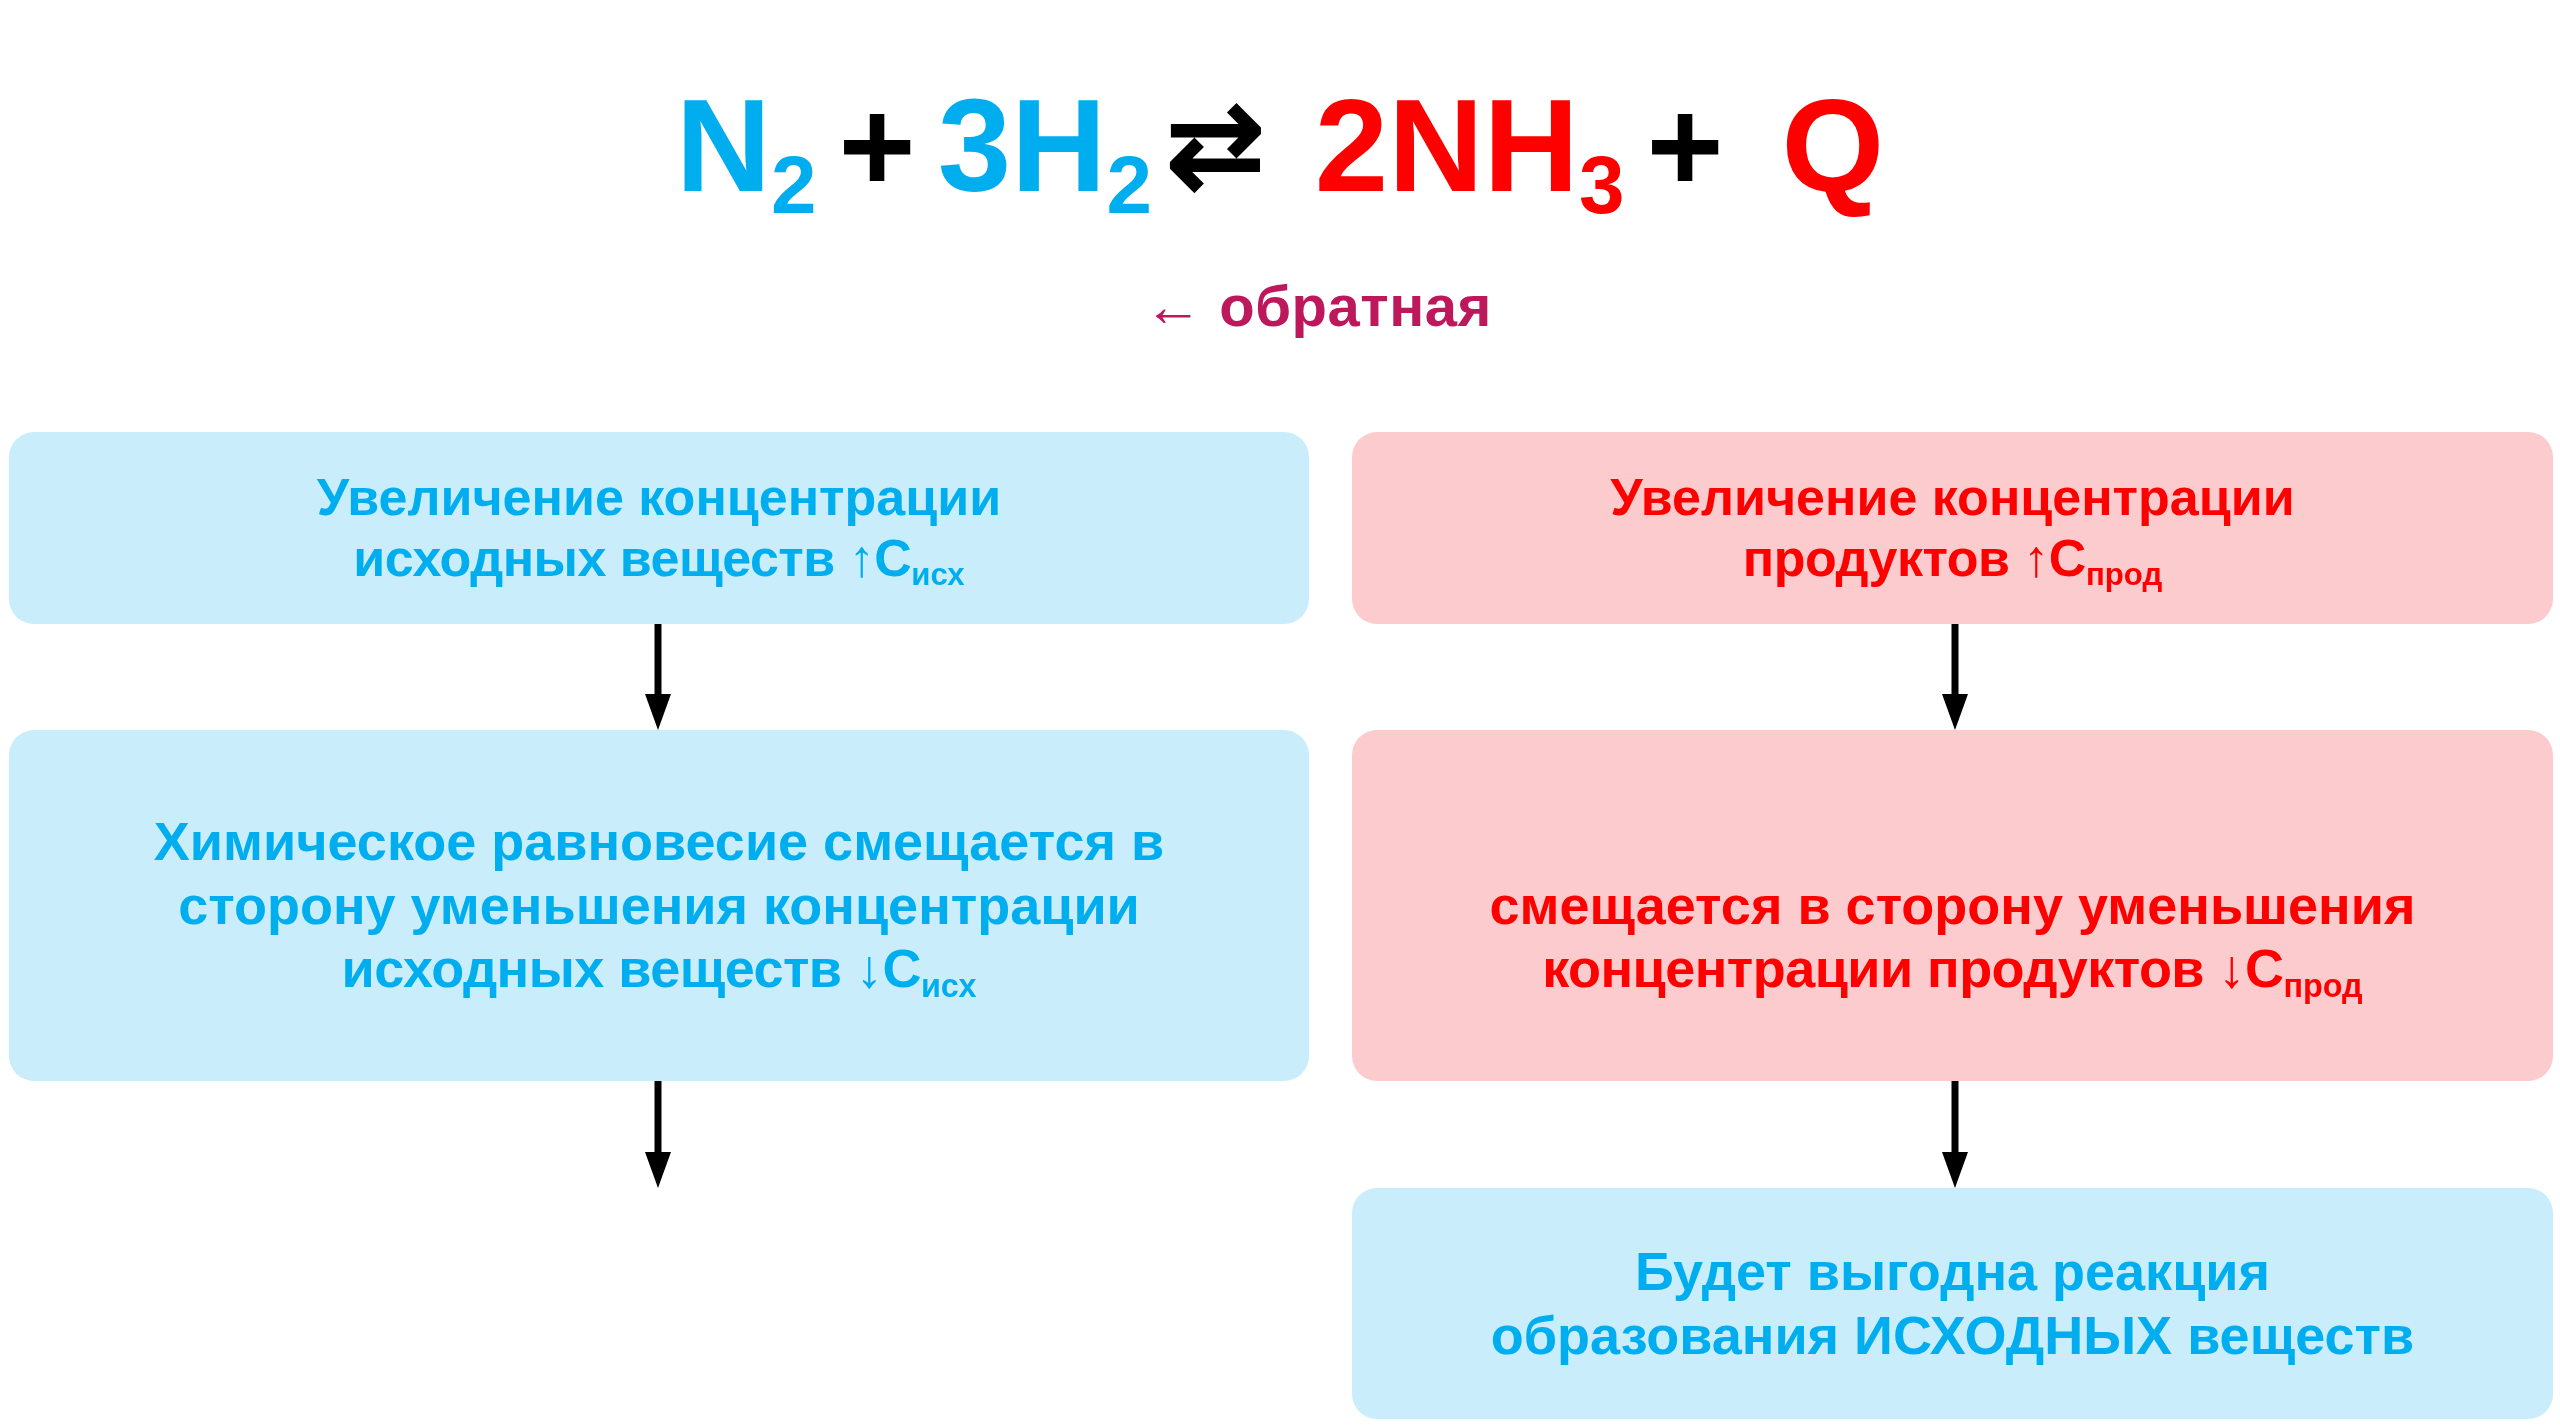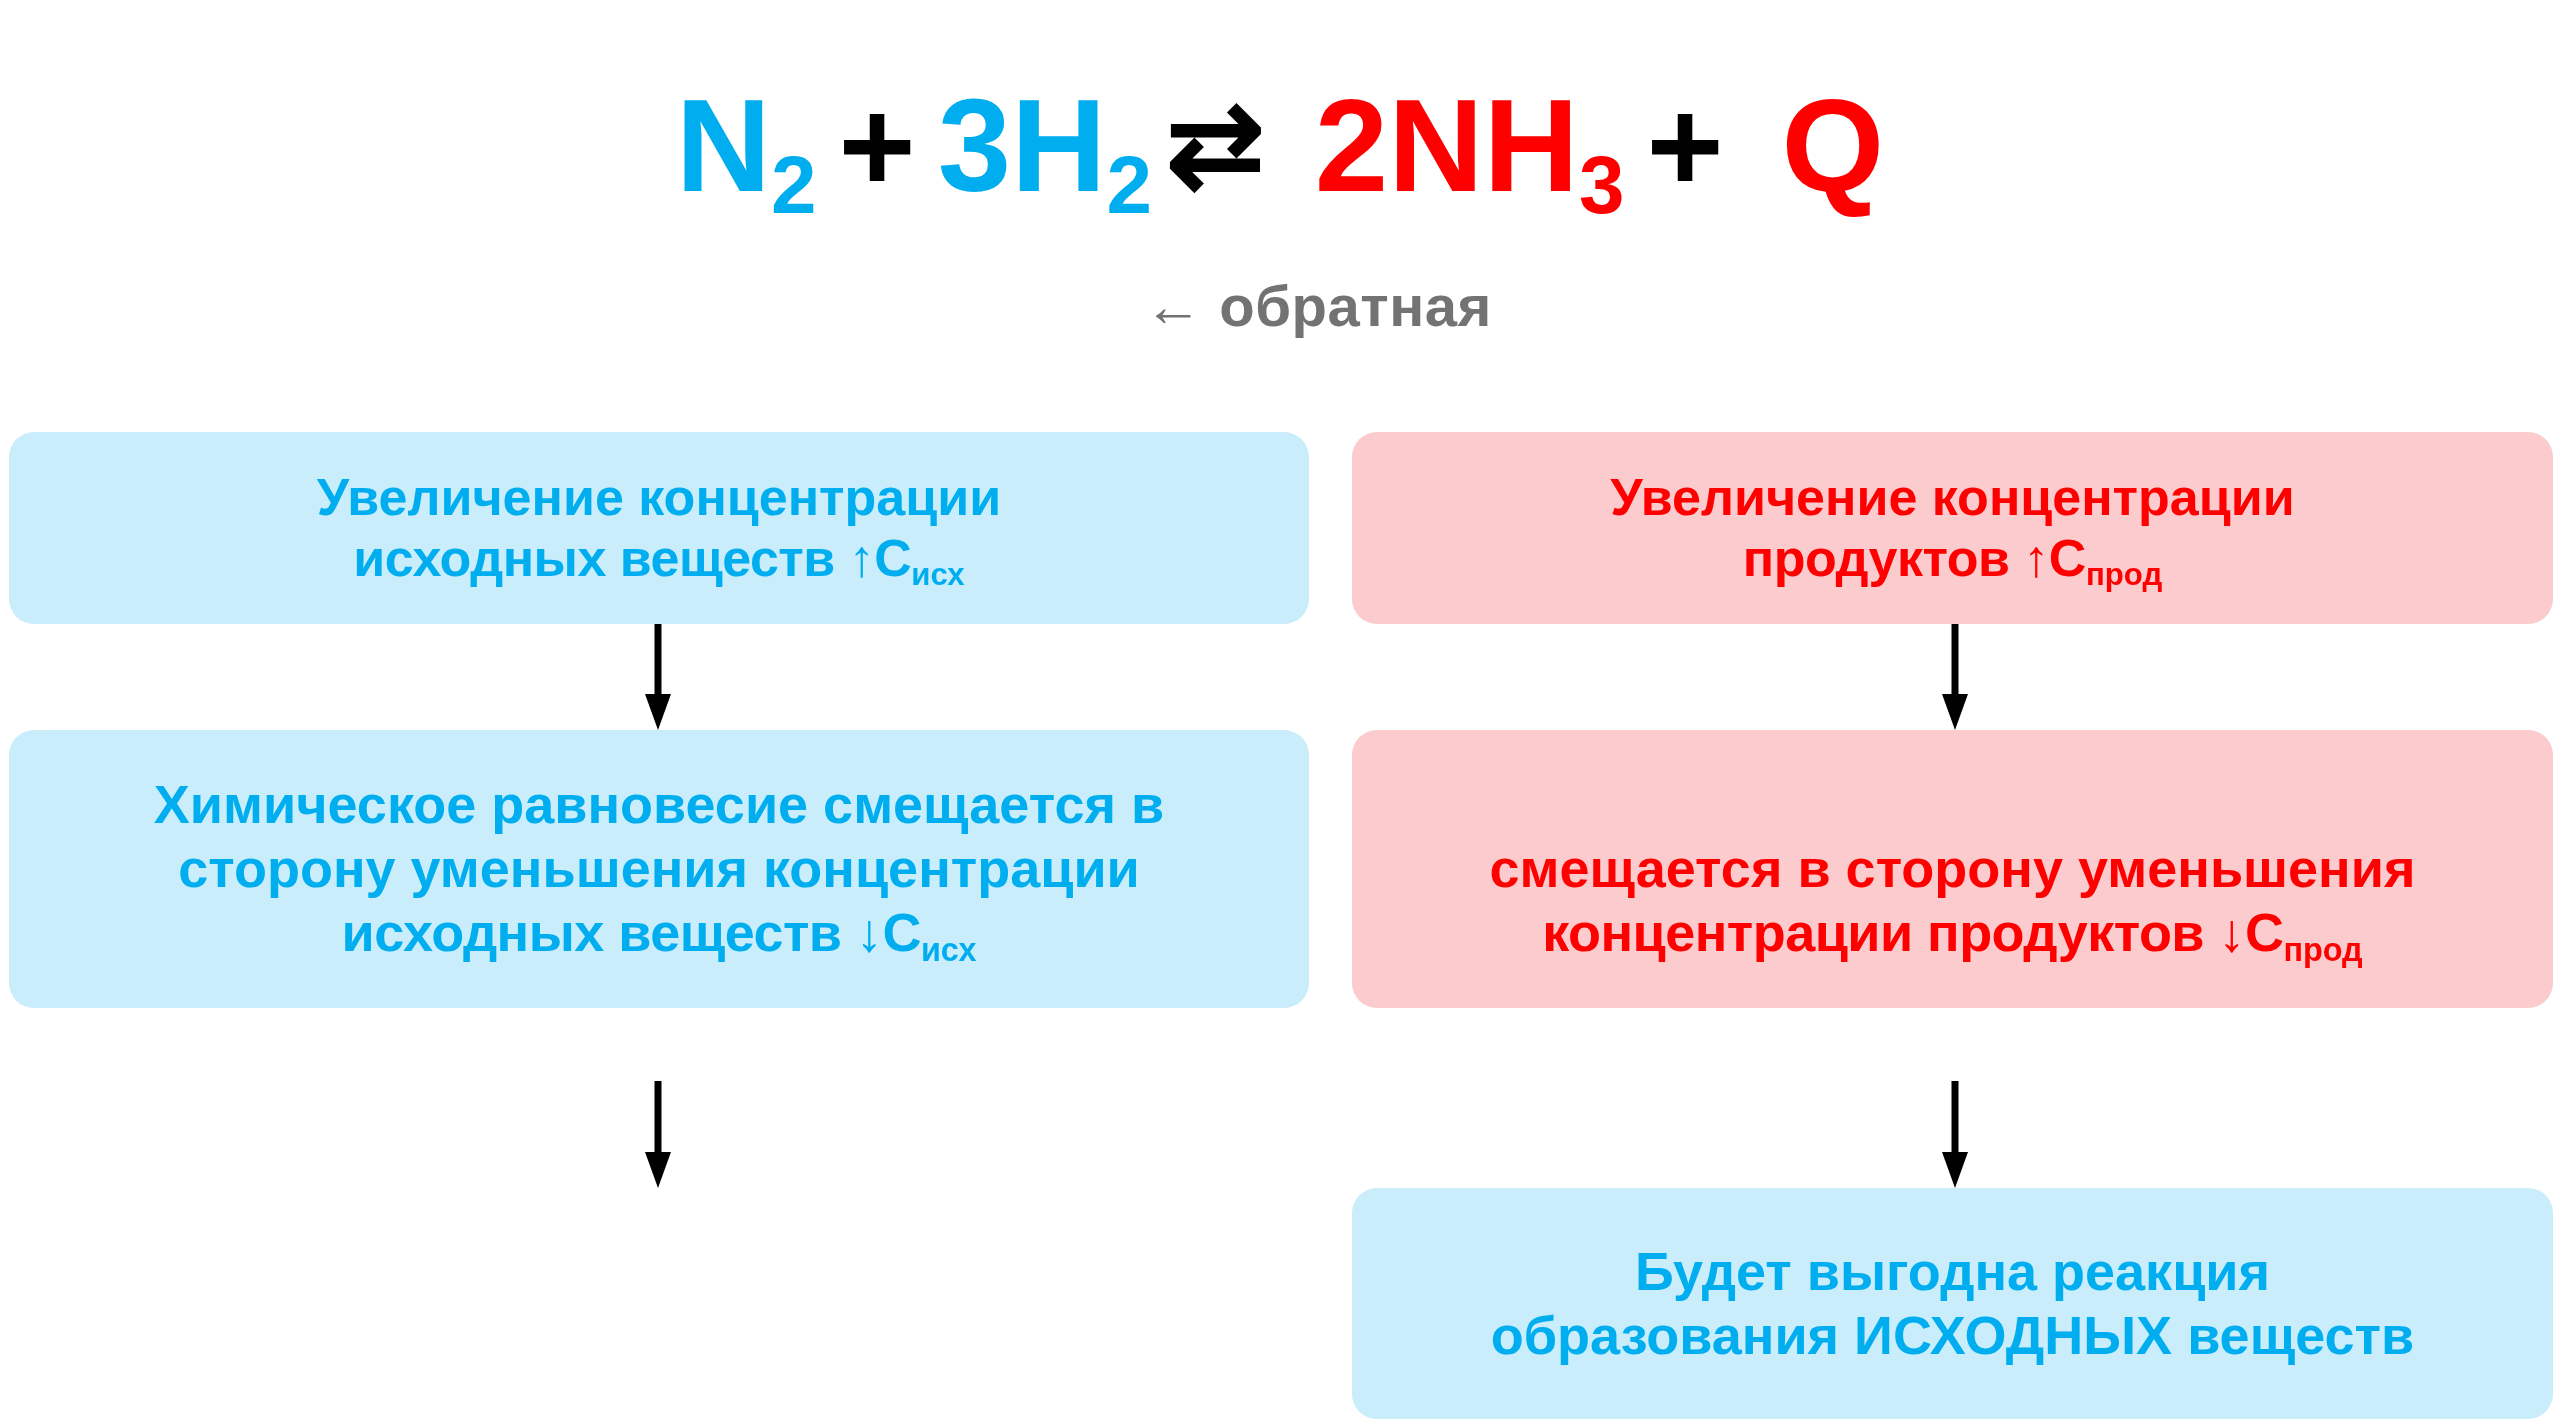--- a/index.html
+++ b/index.html
@@ -69,21 +69,21 @@
   .eq-sp { display: inline-block; width: 22px; }
 
   #reverse-label {
     position: absolute;
     left: 0;
     top: 272px;
     width: 2560px;
     text-align: center;
     font-size: 58px;
     font-weight: bold;
-    color: #737373;
+    color: #be185d;
     letter-spacing: 0.5px;
     white-space: nowrap;
     padding-left: 76px;
     box-sizing: border-box;
   }
 
   
   #flow-area {
     position: absolute;
     left: 0;
@@ -104,21 +104,21 @@
     padding: 6px 4px;
     border-radius: 25px;
   }
   .box-blue { background: #c9edfb; color: #00aeef; }
   .box-pink { background: #fbcbcd; color: #ff0000; }
 
   .col-left  { left: 9px;    width: 1300px; }
   .col-right { left: 1352px; width: 1201px; }
 
   .row-1 { top: 432px;  height: 192px; }
-  .row-2 { top: 730px;  height: 278px; text-align: center; }
+  .row-2 { top: 730px;  height: 351px; text-align: center; }
   .row-3 { top: 1188px; height: 231px; }
 
   .fs-top    { font-size: 52px; }
   .fs-mid    { font-size: 54px; }
   .fs-bottom { font-size: 54px; }
 
   .sub-small {
     font-size: 0.60em;
     vertical-align: baseline;
     position: relative;

